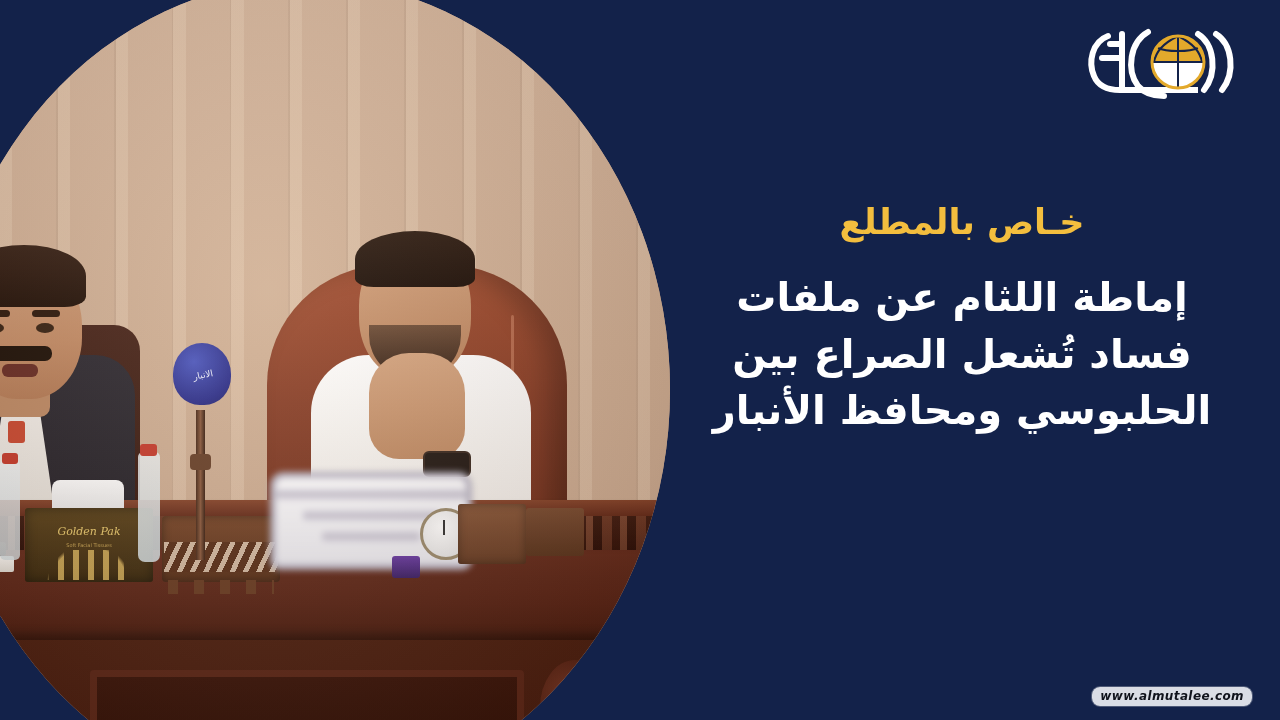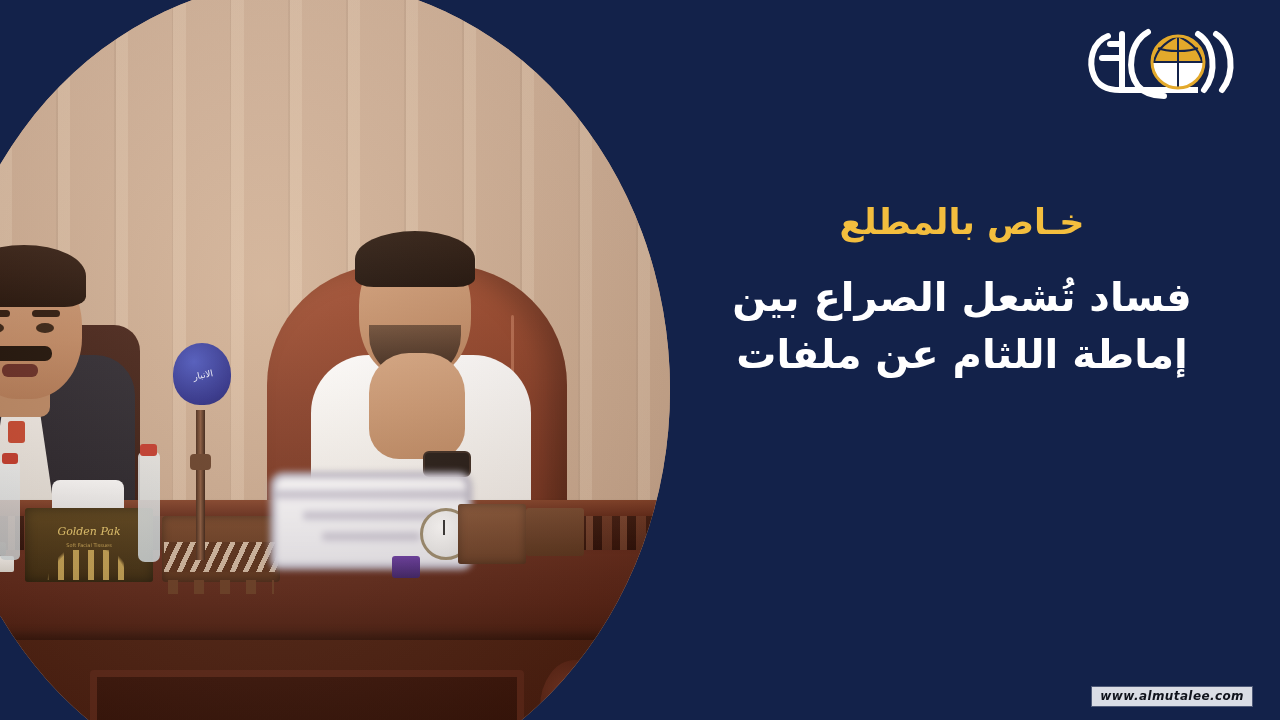--- a/index.html
+++ b/index.html
@@ -200,21 +200,21 @@
 
   
   #logo{position:absolute;right:34px;top:18px;width:168px;height:84px;}
   #logo svg{display:block;width:168px;height:84px;}
 
   
   #watermark{
     position:absolute;right:28px;bottom:14px;
     background:rgba(236,238,242,.92);
     color:#10131c;font-size:12px;font-weight:bold;font-style:italic;
-    padding:2px 8px 3px;border-radius:0;letter-spacing:.4px;
+    padding:2px 8px 3px;border-radius:8px;letter-spacing:.4px;
     font-family:"DejaVu Sans","Liberation Sans",sans-serif;
     box-shadow:0 0 0 1px rgba(255,255,255,.25);
     direction:ltr;
   }
 </style>
 </head>
 <body>
 
 <div id="card">
 
@@ -323,19 +323,20 @@
           <path d="M100 18 C116 26 122 34 124 44"></path>
           <path d="M80 30 C88 34 112 34 120 30"></path>
         </g>
         <circle cx="100" cy="44" r="26" fill="none" stroke="#e3a92b" stroke-width="3"></circle>
       </g>
     </svg>
   </div>
 
   <div id="text-block">
     <div id="kicker">خـاص بالمطلع</div>
+    <p class="headline-line">إماطة اللثام عن ملفات</p>
     <p class="headline-line">فساد تُشعل الصراع بين</p>
-    <p class="headline-line">إماطة اللثام عن ملفات</p>
+    <p class="headline-line">الحلبوسي ومحافظ الأنبار</p>
   </div>
 
   <div id="watermark">www.almutalee.com</div>
 
 </div>
 
 </body></html>

